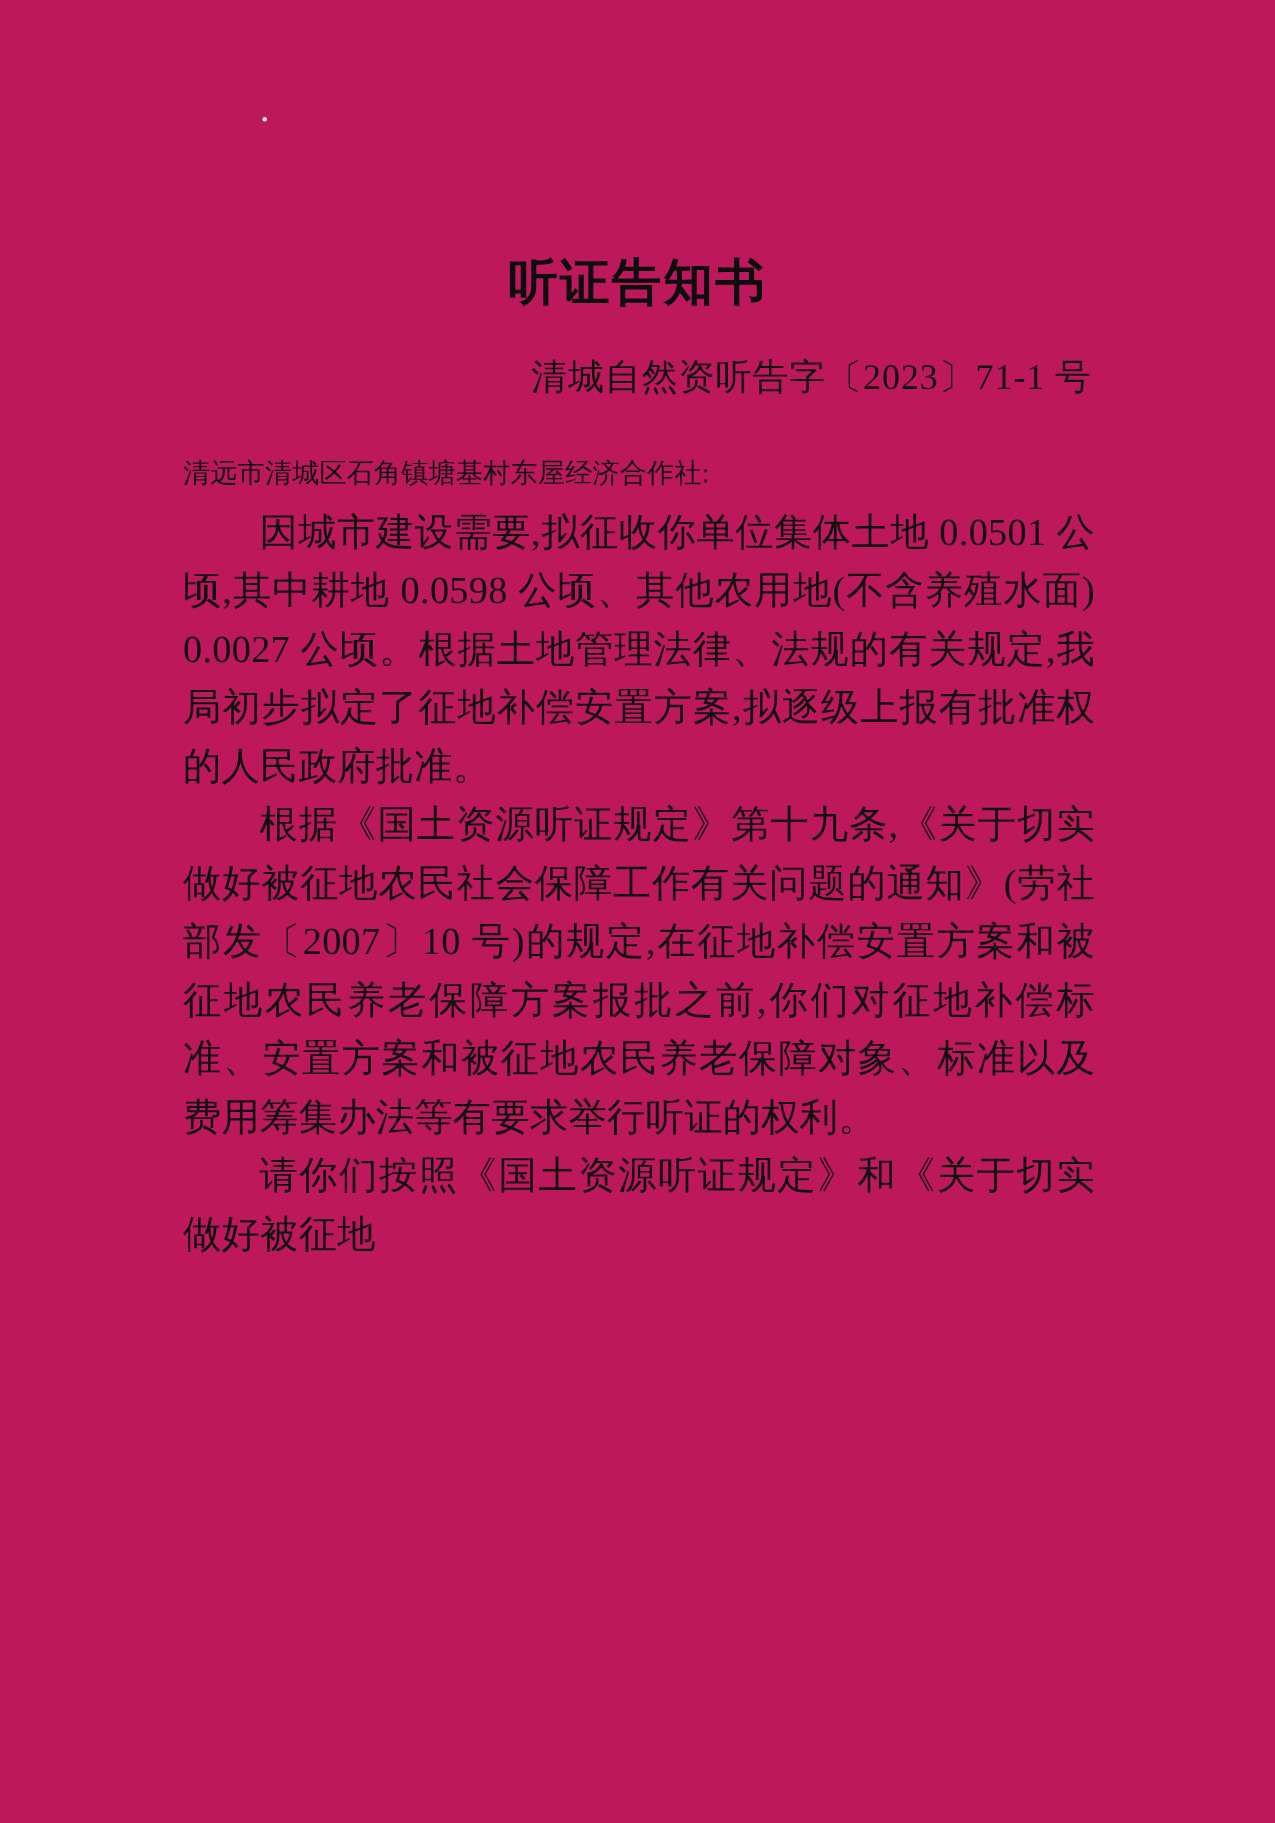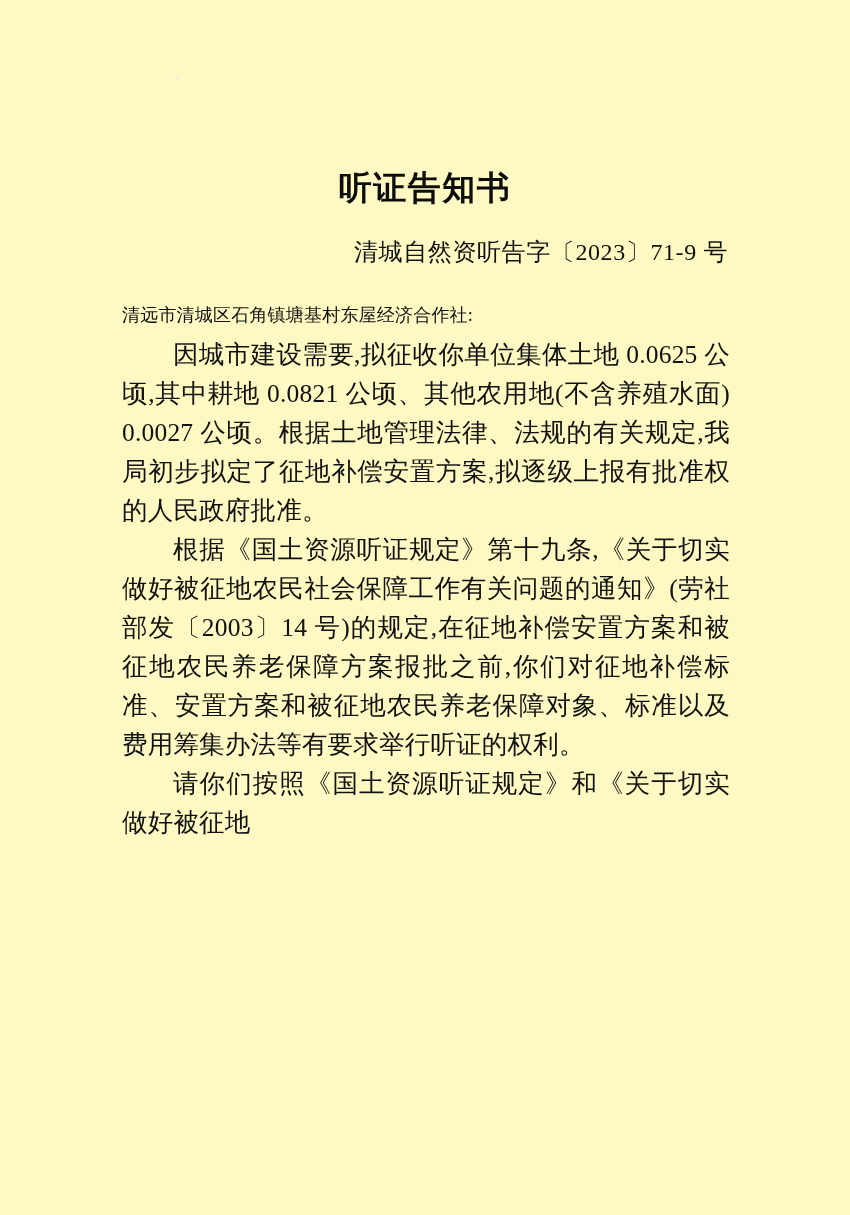--- a/index.html
+++ b/index.html
@@ -13,21 +13,21 @@
     position: relative;
     overflow: hidden;
     font-family: "Liberation Serif", "DejaVu Serif", serif;
     color: #111111;
     -webkit-font-smoothing: antialiased;
   }
 
   .page {
     position: absolute;
     inset: 0;
-    background: #fef9c3;
+    background: #be185d;
   }
 
   
   .doc-title {
     position: absolute;
     top: 168px;
     left: 0;
     width: 850px;
     text-align: center;
     font-family: "Liberation Sans", "DejaVu Sans", sans-serif;
@@ -94,28 +94,28 @@
 </style>
 </head>
 <body>
 
 <div class="page">
 
   <div class="speck" style="left:175px; top:78px;"></div>
 
   <div class="doc-title">听证告知书</div>
 
-  <div class="doc-number">清城自然资听告字〔2023〕71-9 号</div>
+  <div class="doc-number">清城自然资听告字〔2023〕71-1 号</div>
 
   <div class="body-block">
 
     <p class="addressee">清远市清城区石角镇塘基村东屋经济合作社:</p>
 
-    <p class="para">因城市建设需要,拟征收你单位集体土地 0.0625 公顷,其中耕地 0.0821 公顷、其他农用地(不含养殖水面)0.0027 公顷。根据土地管理法律、法规的有关规定,我局初步拟定了征地补偿安置方案,拟逐级上报有批准权的人民政府批准。</p>
+    <p class="para">因城市建设需要,拟征收你单位集体土地 0.0501 公顷,其中耕地 0.0598 公顷、其他农用地(不含养殖水面)0.0027 公顷。根据土地管理法律、法规的有关规定,我局初步拟定了征地补偿安置方案,拟逐级上报有批准权的人民政府批准。</p>
 
 
-    <p class="para">根据《国土资源听证规定》第十九条,《关于切实做好被征地农民社会保障工作有关问题的通知》(劳社部发〔2003〕14 号)的规定,在征地补偿安置方案和被征地农民养老保障方案报批之前,你们对征地补偿标准、安置方案和被征地农民养老保障对象、标准以及费用筹集办法等有要求举行听证的权利。</p>
+    <p class="para">根据《国土资源听证规定》第十九条,《关于切实做好被征地农民社会保障工作有关问题的通知》(劳社部发〔2007〕10 号)的规定,在征地补偿安置方案和被征地农民养老保障方案报批之前,你们对征地补偿标准、安置方案和被征地农民养老保障对象、标准以及费用筹集办法等有要求举行听证的权利。</p>
 
     <p class="para">请你们按照《国土资源听证规定》和《关于切实做好被征地</p>
 
   </div>
 
 </div>
 
 </body></html>

